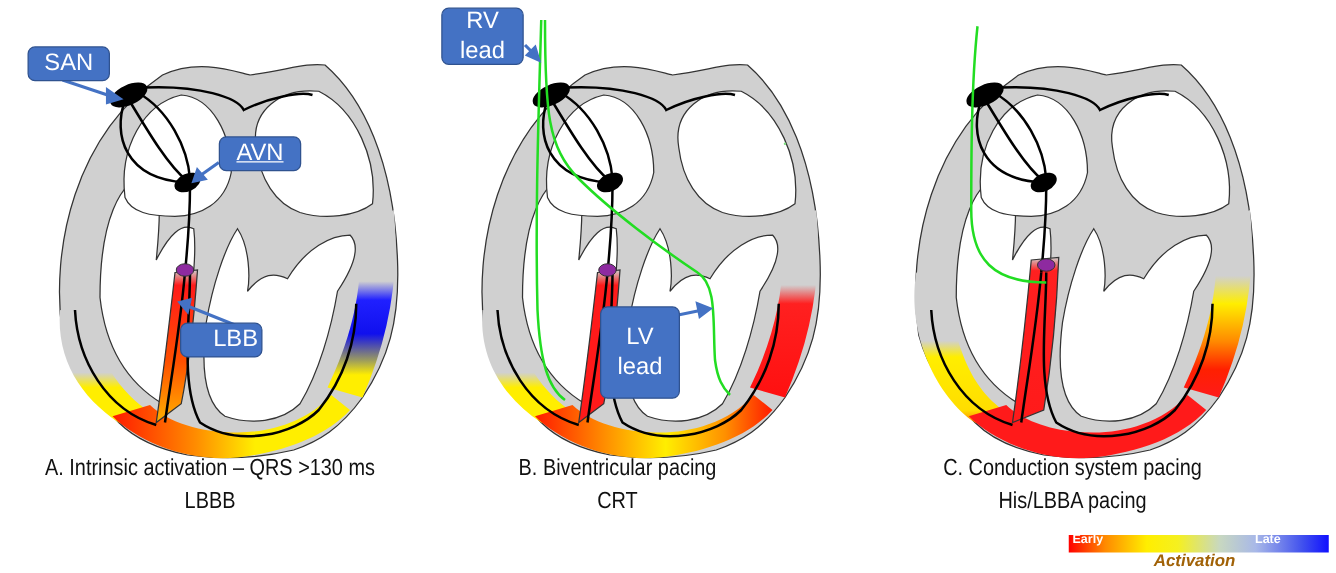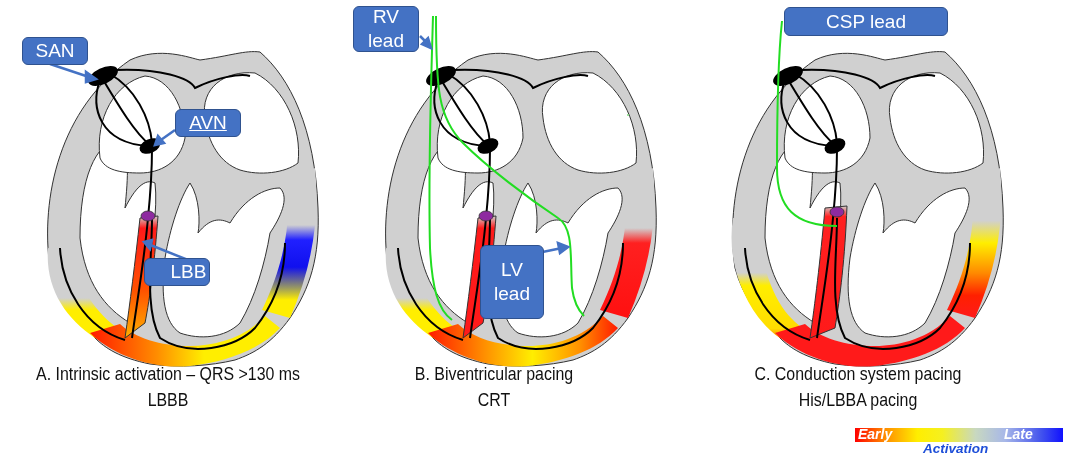--- a/index.html
+++ b/index.html
@@ -12,26 +12,26 @@
   svg.heart { position: absolute; left: 0; top: 0; overflow: visible; }
   .callout { position: absolute; background: #4472C4; color: #fff; border: 1px solid #2F528F;
              border-radius: 6px; display: flex; align-items: center; justify-content: center;
              text-align: center; font-size: 19px; line-height: 24px; box-sizing: border-box;
              white-space: pre-line; }
   .caption { position: absolute; text-align: center; font-size: 18.5px; color: #111;
              line-height: 25px; font-family: "Liberation Sans Narrow", "Liberation Sans", sans-serif;
              transform: scaleX(0.86); transform-origin: center top; }
   .legend-bar { position: absolute; left: 855px; top: 428px; width: 208px; height: 14px;
                 background: linear-gradient(to right, #ff0000 0%, #ff8a00 14%, #ffee00 30%, #f5f020 42%, #c8d8c0 58%, #a8b8e8 72%, #4050ee 90%, #1010ff 100%); }
-  .legend-early, .legend-late { position: absolute; top: 426px; font-size: 14px; font-weight: bold;
-                font-style: italic; color: #fff; }
+  .legend-early, .legend-late { position: absolute; top: 426px; font-size: 10px; font-weight: bold;
+                color: #fff; }
   .legend-early { left: 858px; }
   .legend-late { left: 1004px; }
   .legend-title { position: absolute; left: 923px; top: 441px; font-size: 13.5px; font-weight: bold;
-                  font-style: italic; color: #1d4ed8; }
+                  font-style: italic; color: #a16207; }
   .stray-dot { position: absolute; left: 627px; top: 114px; width: 2px; height: 2px; background: #7fdc7f; border-radius: 1px; }
 </style>
 </head>
 <body>
 
 <svg width="0" height="0" style="position:absolute">
   <defs>
 
     <linearGradient id="a-rvwall" x1="0" y1="0" x2="0" y2="1">
       <stop offset="0" stop-color="#d0d0d0"></stop>
@@ -262,21 +262,20 @@
         <path d="M 20 200 C 22 240 45 280 85 292"></path>
       </g>
       <ellipse cx="63" cy="28" rx="16" ry="8" transform="rotate(-25 63 28)" fill="#000"></ellipse>
       <ellipse cx="110" cy="98" rx="11" ry="7" transform="rotate(-25 110 98)" fill="#000"></ellipse>
       <ellipse cx="112" cy="164" rx="7" ry="5" fill="#8E2AA0" stroke="#333" stroke-width="0.8"></ellipse>
       <g fill="none" stroke="#22DD22" stroke-width="2">
         <path d="M 57 -27 C 52 20 52 80 52 120 C 52 160 70 178 112 178"></path>
       </g>
     </g>
   </svg>
-  <div class="callout" style="left:84px;top:7px;width:164px;height:29px;">CSP lead</div>
   <div class="caption" style="left:-20px;top:361px;width:356px;">C. Conduction system pacing</div>
   <div class="caption" style="left:-20px;top:387px;width:356px;">His/LBBA pacing</div>
 </div>
 
 <div class="legend-bar"></div>
 <div class="legend-early">Early</div>
 <div class="legend-late">Late</div>
 <div class="legend-title">Activation</div>
 
 </body></html>

